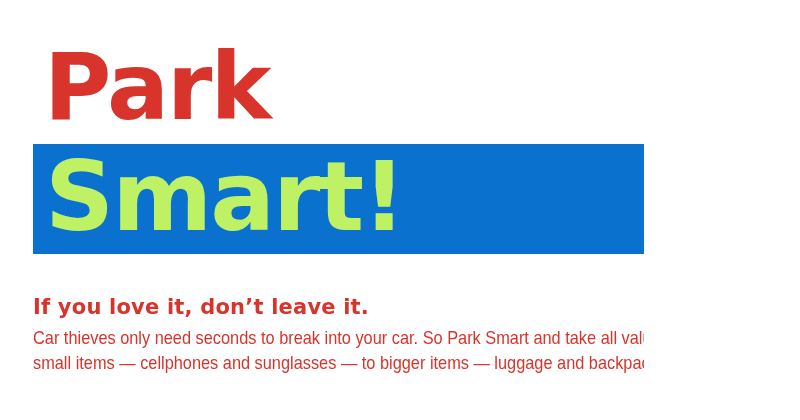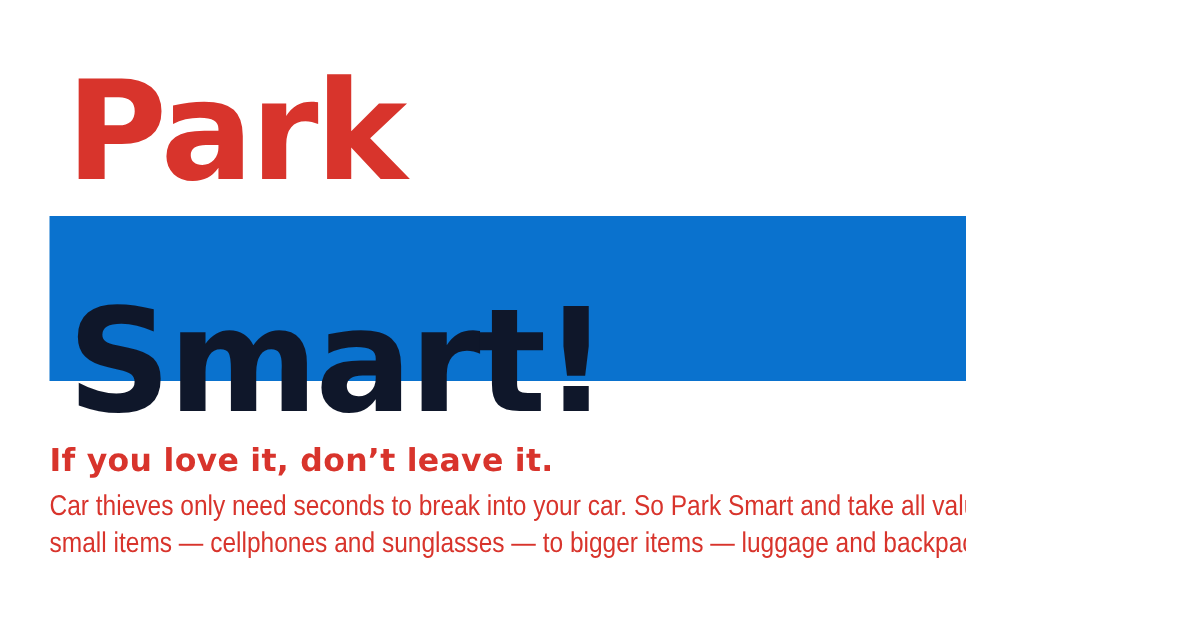--- a/index.html
+++ b/index.html
@@ -43,23 +43,22 @@
   }
   .headline-bottom {
     position: absolute;
     left: 12px;
     top: -2px;
     font-family: "DejaVu Sans", sans-serif;
     font-weight: bold;
     font-size: 96px;
     line-height: 110px;
     letter-spacing: -2px;
-    color: #0f172a;
+    color: #bef264;
     white-space: nowrap;
-    margin-top: 44px;
   }
 
   
   .tagline {
     position: absolute;
     left: 33px;
     top: 272px;
     font-family: "DejaVu Sans", sans-serif;
     font-weight: bold;
     font-size: 21px;

